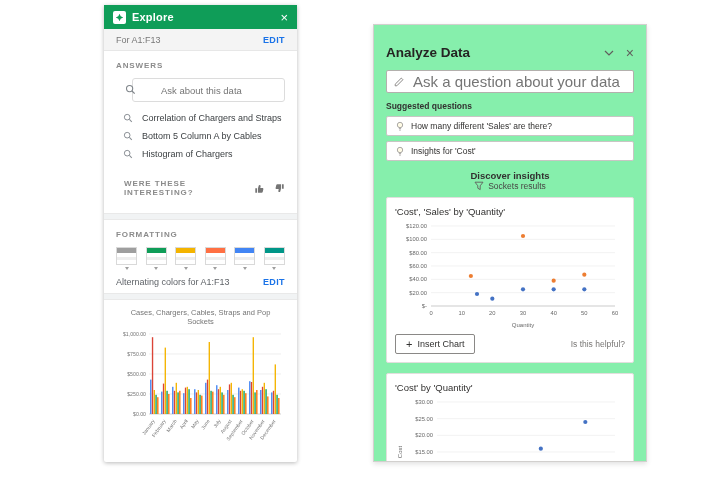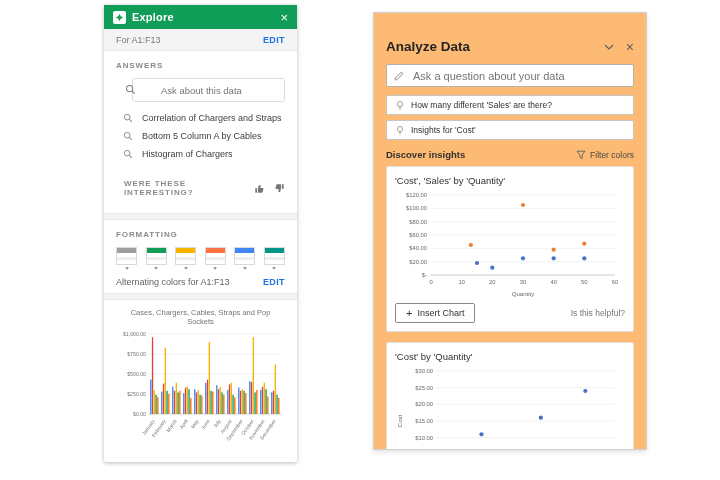--- a/index.html
+++ b/index.html
@@ -39,34 +39,34 @@
   .sw-head{height:5px;}
   .sw-row{height:3.5px;background:#fff;}
   .sw-row.alt{background:#eeeeee;}
   .sw-caret{width:0;height:0;border-left:2.5px solid transparent;border-right:2.5px solid transparent;border-top:3px solid #9e9e9e;}
   .caption-row{display:flex;align-items:center;font-size:9px;color:#5f6368;}
   .analysis-head{display:flex;align-items:center;margin:2px 0 4px;}
   .chart-title{font-size:7.5px;color:#757575;text-align:center;line-height:1.25;margin:1px 4px 2px;}
 
   
   .analyze-panel{
-    position:absolute;left:373px;top:12px;width:274px;height:438px;box-sizing:border-box;
-    background:#fdba74;border:1px solid #d2d0ce;box-shadow:0 2px 5px rgba(0,0,0,.12);
-    padding:26px 12px;overflow:hidden;
+    position:absolute;left:373px;top:24px;width:274px;height:438px;box-sizing:border-box;
+    background:#86efac;border:1px solid #d2d0ce;box-shadow:0 2px 5px rgba(0,0,0,.12);
+    padding:20px 12px;overflow:hidden;
   }
   .analyze-head{display:flex;align-items:center;margin-bottom:10px;}
   .analyze-title{font-size:13.5px;font-weight:bold;color:#252423;flex:1;}
   .head-ic{margin-left:12px;display:flex;align-items:center;}
   .close-x{color:#605e5c;font-size:14px;line-height:14px;margin-left:12px;}
   .ask-box{position:relative;margin-bottom:8px;}
-  .ask-box input{width:100%;box-sizing:border-box;height:23px;border:1px solid #b3b0ad;border-radius:2px;padding:0 8px 0 26px;font-size:11px;color:#323130;background:#fff;outline:none;font-family:inherit;}
+  .ask-box input{width:100%;box-sizing:border-box;height:23px;border:1px solid #b3b0ad;border-radius:2px;padding:0 8px 0 26px;font-size:15px;color:#323130;background:#fff;outline:none;font-family:inherit;}
   .ask-box .box-ic{position:absolute;left:8px;top:6px;}
   .sug-label{font-size:8.5px;font-weight:bold;color:#323130;margin:2px 0 5px;}
   .pill{display:flex;align-items:center;gap:6px;border:1px solid #c8c6c4;border-radius:2px;height:18px;padding:0 8px;font-size:8.5px;color:#323130;background:#fff;margin-bottom:5px;}
-  .discover-row{display:flex;align-items:center;margin:9px 0 6px;}
+  .discover-row{display:flex;align-items:center;margin:9px 0 6px;flex-direction:column;}
   .discover-label{font-size:9.5px;font-weight:bold;color:#323130;flex:1;}
   .filter{display:flex;align-items:center;gap:4px;font-size:8.5px;color:#484644;}
   .card{border:1px solid #e1dfdd;border-radius:2px;background:#fff;padding:8px;margin-bottom:10px;}
   .card-title{font-size:9.5px;color:#323130;margin-bottom:3px;}
   .card-footer{display:flex;align-items:center;margin-top:4px;}
   .insert-btn{display:flex;align-items:center;gap:5px;border:1px solid #8a8886;border-radius:2px;background:#fff;height:20px;padding:0 10px;font-size:9px;color:#323130;font-family:inherit;}
   .insert-btn .plus{font-size:11px;line-height:11px;color:#323130;}
   .helpful{margin-left:auto;font-size:8.5px;color:#797775;}
 </style>
 </head>
@@ -321,20 +321,21 @@
 
   <div class="ask-box">
     <span class="box-ic">
       <svg width="11" height="11" viewBox="0 0 11 11">
           <path d="M1.2 8.2 L7.3 2.1 l1.6 1.6 L2.8 9.8 H1.2 Z" fill="none" stroke="#8a8886" stroke-width="1"></path>
         </svg>
     </span>
     <input type="text" placeholder="Ask a question about your data" style="">
   </div>
 
+  <div class="sug-label">Suggested questions</div>
 
   <div class="pill">
     <span>
       <svg width="10" height="11" viewBox="0 0 10 11">
           <circle cx="5" cy="4" r="2.7" fill="#fffbe6" stroke="#a19f9d" stroke-width="0.9"></circle>
           <line x1="3.9" y1="7.6" x2="6.1" y2="7.6" stroke="#a19f9d" stroke-width="0.9"></line>
           <line x1="4.2" y1="9.1" x2="5.8" y2="9.1" stroke="#a19f9d" stroke-width="0.9"></line>
         </svg>
     </span>
     <span>How many different 'Sales' are there?</span>
@@ -351,21 +352,21 @@
   </div>
 
   <div class="discover-row">
     <span class="discover-label">Discover insights</span>
     <span class="filter">
       <span>
         <svg width="10" height="10" viewBox="0 0 10 10">
             <path d="M1 1.2 H9 L6.2 4.8 V8.6 L3.8 7.2 V4.8 Z" fill="none" stroke="#605e5c" stroke-width="0.9"></path>
           </svg>
       </span>
-      <span>Filter colors</span>
+      <span>Sockets results</span>
     </span>
   </div>
 
   <div class="card">
     <div class="card-title">'Cost', 'Sales' by 'Quantity'</div>
     <svg width="230" height="110">
         <line x1="36" y1="86" x2="220" y2="86" stroke="#ececec" stroke-width="0.7"></line>
         <text x="32" y="88" text-anchor="end" font-size="5.8" fill="#696969">$-</text>
         <line x1="36" y1="72.66666666666667" x2="220" y2="72.66666666666667" stroke="#ececec" stroke-width="0.7"></line>
         <text x="32" y="74.66666666666667" text-anchor="end" font-size="5.8" fill="#696969">$20.00</text>

